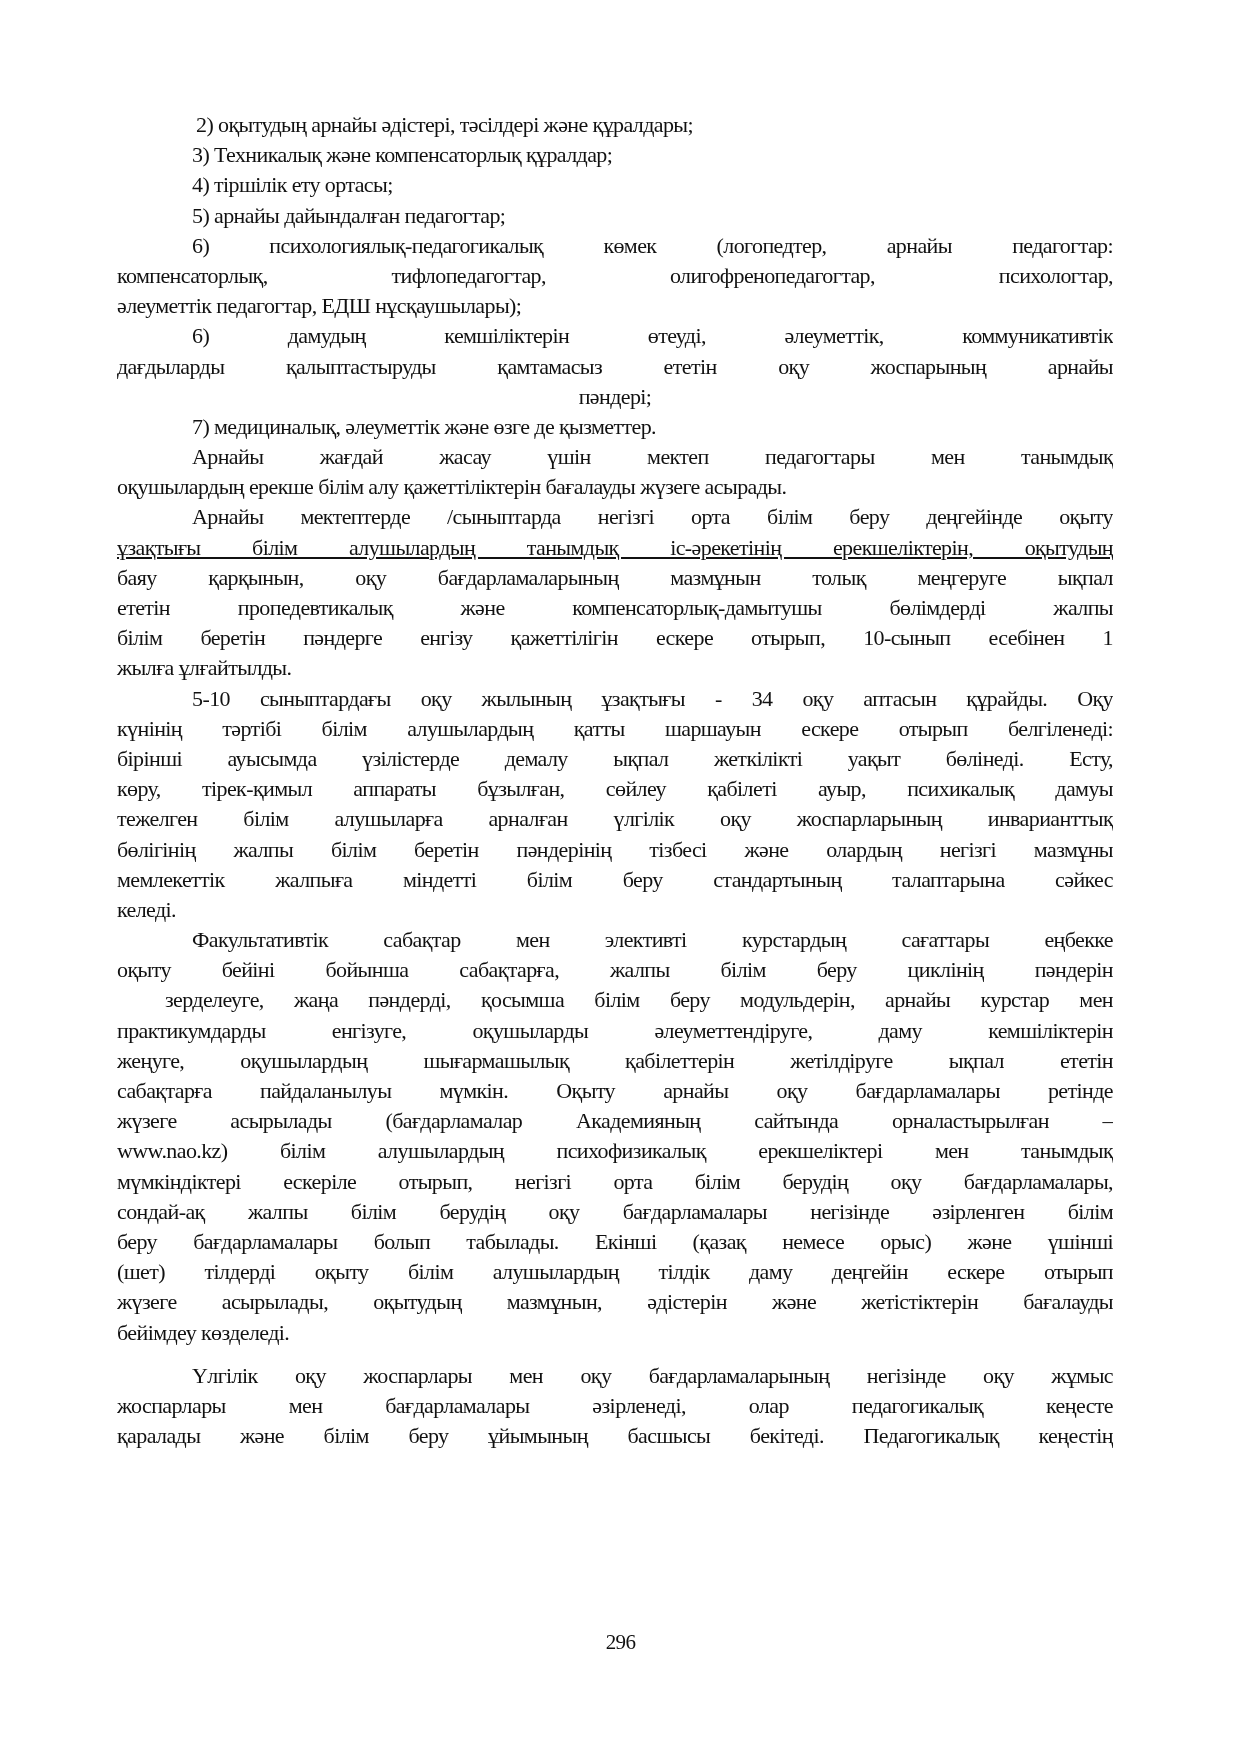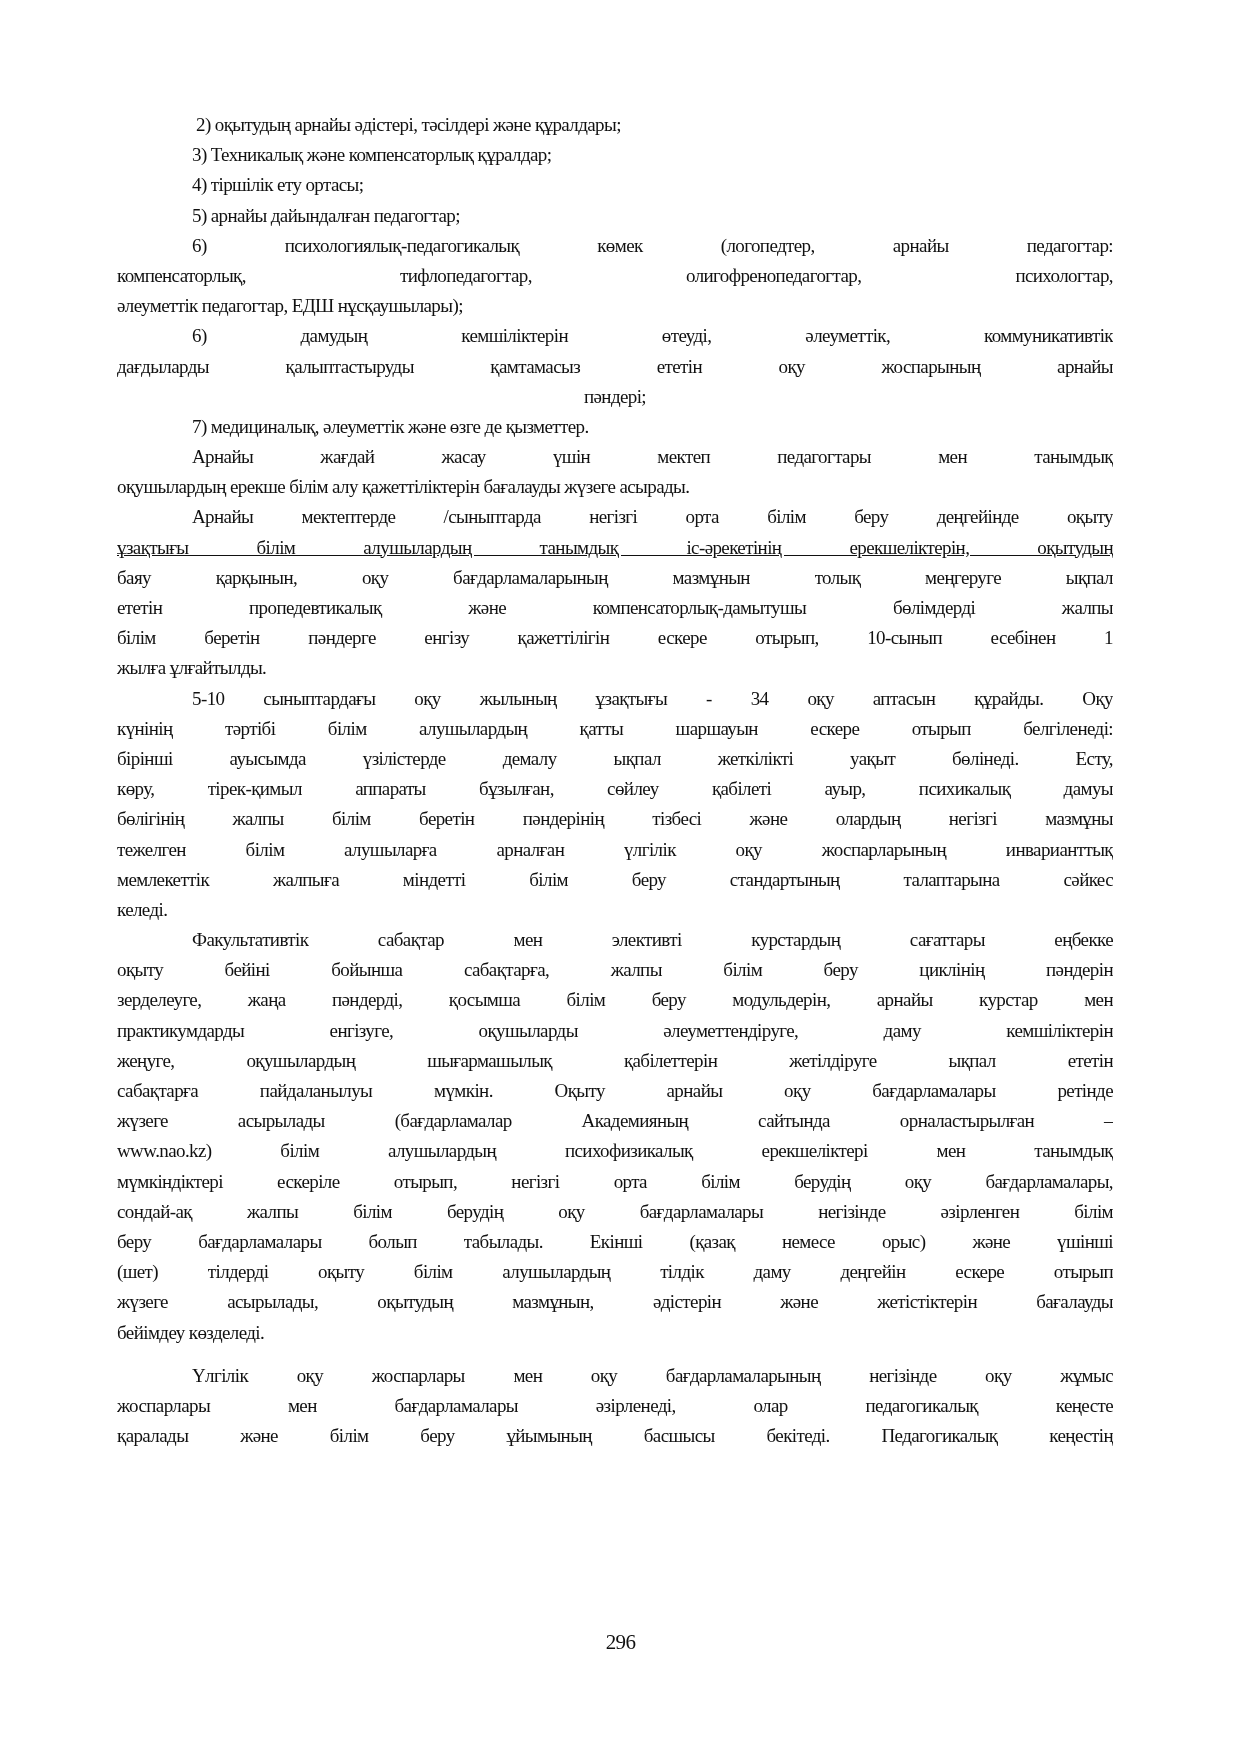--- a/index.html
+++ b/index.html
@@ -16,21 +16,21 @@
     color: #111111;
   }
   .page {
     position: absolute;
     left: 117px;
     top: 110px;
     width: 996px;
   }
   .line {
     display: block;
-    font-size: 19px;
+    font-size: 22px;
     line-height: 30.2px;
     height: 30.2px;
     white-space: nowrap;
     letter-spacing: -0.6px;
     transform-origin: left center;
   }
   .just {
     text-align: justify;
     text-align-last: justify;
     white-space: normal;
@@ -81,28 +81,28 @@
   <span class="line just" style="white-space: normal; text-decoration: underline;">ұзақтығы білім алушылардың танымдық іс-әрекетінің ерекшеліктерін, оқытудың</span>
   <span class="line just" style="white-space: normal;">баяу қарқынын, оқу бағдарламаларының мазмұнын толық меңгеруге ықпал</span>
   <span class="line just" style="white-space: normal;">ететін пропедевтикалық және компенсаторлық-дамытушы бөлімдерді жалпы</span>
   <span class="line just" style="white-space: normal;">білім беретін пәндерге енгізу қажеттілігін ескере отырып, 10-сынып есебінен 1</span>
   <span class="line" style="white-space: nowrap;">жылға ұлғайтылды.</span>
 
   <span class="line just indent" style="white-space: normal;">5-10 сыныптардағы оқу жылының ұзақтығы - 34 оқу аптасын құрайды.  Оқу</span>
   <span class="line just" style="white-space: normal;">күнінің тәртібі білім алушылардың қатты шаршауын ескере отырып белгіленеді:</span>
   <span class="line just" style="white-space: normal;">бірінші ауысымда    үзілістерде демалу ықпал жеткілікті уақыт бөлінеді. Есту,</span>
   <span class="line just" style="white-space: normal;">көру, тірек-қимыл аппараты бұзылған, сөйлеу қабілеті ауыр, психикалық дамуы</span>
+  <span class="line just" style="white-space: normal;">тежелген білім алушыларға арналған үлгілік оқу жоспарларының инварианттық</span>
   <span class="line just" style="white-space: normal;">бөлігінің жалпы білім беретін пәндерінің тізбесі және олардың негізгі мазмұны</span>
-  <span class="line just" style="white-space: normal;">тежелген білім алушыларға арналған үлгілік оқу жоспарларының инварианттық</span>
   <span class="line just" style="white-space: normal;">мемлекеттік жалпыға міндетті білім беру стандартының талаптарына сәйкес</span>
   <span class="line" style="white-space: nowrap;">келеді.</span>
 
   <span class="line just indent" style="white-space: normal;">Факультативтік сабақтар мен элективті курстардың сағаттары еңбекке</span>
   <span class="line just" style="white-space: normal;">оқыту бейіні бойынша сабақтарға, жалпы білім беру циклінің пәндерін</span>
-  <span class="line just" style="white-space: normal;">зерделеуге, жаңа пәндерді, қосымша білім беру модульдерін, арнайы курстар мен</span>
+  <span class="line just" style="white-space: normal; margin-left: 48px;">зерделеуге, жаңа пәндерді, қосымша білім беру модульдерін, арнайы курстар мен</span>
   <span class="line just" style="white-space: normal;">практикумдарды енгізуге, оқушыларды әлеуметтендіруге, даму кемшіліктерін</span>
   <span class="line just" style="white-space: normal;">жеңуге, оқушылардың шығармашылық қабілеттерін жетілдіруге ықпал ететін</span>
   <span class="line just" style="white-space: normal;">сабақтарға пайдаланылуы мүмкін. Оқыту арнайы оқу бағдарламалары ретінде</span>
   <span class="line just" style="white-space: normal;">жүзеге асырылады (бағдарламалар Академияның сайтында орналастырылған –</span>
   <span class="line just" style="white-space: normal;">www.nao.kz) білім алушылардың психофизикалық ерекшеліктері мен танымдық</span>
   <span class="line just" style="white-space: normal;">мүмкіндіктері ескеріле отырып, негізгі орта білім берудің оқу бағдарламалары,</span>
   <span class="line just" style="white-space: normal;">сондай-ақ жалпы білім берудің оқу бағдарламалары негізінде әзірленген білім</span>
   <span class="line just" style="white-space: normal;">беру бағдарламалары болып табылады. Екінші (қазақ немесе орыс) және үшінші</span>
   <span class="line just" style="white-space: normal;">(шет) тілдерді оқыту білім алушылардың тілдік даму деңгейін ескере отырып</span>
   <span class="line just" style="white-space: normal;">жүзеге асырылады, оқытудың мазмұнын, әдістерін және жетістіктерін бағалауды</span>

